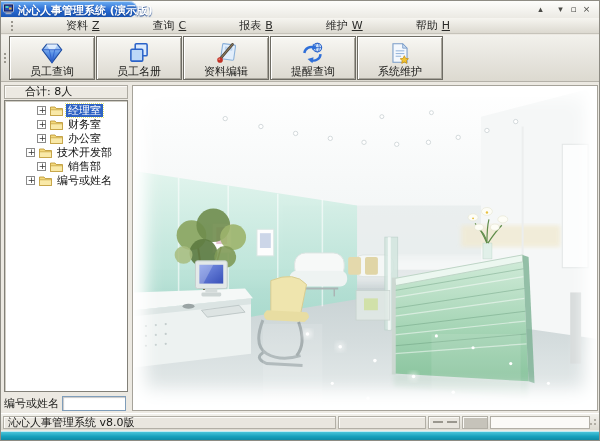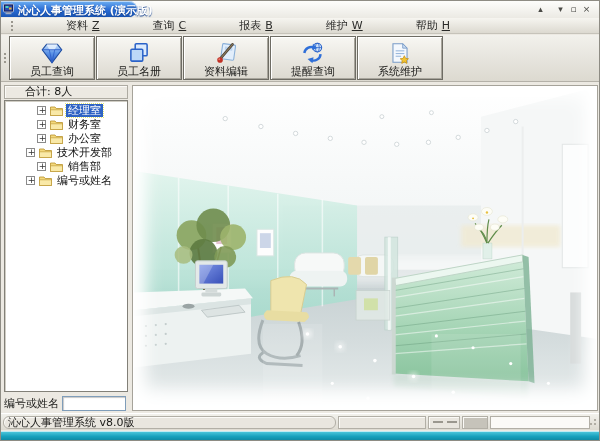--- a/index.html
+++ b/index.html
@@ -67,21 +67,21 @@
   .photo { position:absolute; inset:1px; overflow:hidden; }
   .photo svg { width:100%; height:100%; display:block; }
   .vignette { position:absolute; inset:0; pointer-events:none;
               box-shadow:inset 0 0 20px 10px #ffffff, inset 0 -14px 18px 4px rgba(255,255,255,.9); }
 
   
   .statusbar { position:absolute; left:0; top:412px; right:0; height:17px;
                background:linear-gradient(#f2f1ec,#ddDAD1); border-top:1px solid #ffffff; }
   .sb-panel { position:absolute; top:2px; height:13px; border:1px solid #b2afa6;
               box-shadow:inset 1px 1px 0 #fbfaf7; background:#e9e6df; }
-  .sb-text { font-size:11px; line-height:12px; color:#1a1a18; padding-left:4px; white-space:nowrap;border-radius:6px; }
+  .sb-text { font-size:11px; line-height:12px; color:#1a1a18; padding-left:4px; white-space:nowrap; }
   .sb-dash { position:absolute; top:5px; width:10px; height:2px; background:#9a978e; }
   .sb-grip { position:absolute; right:2px; top:4px; width:10px; height:10px;
              background:
                radial-gradient(circle at 8px 2px,#b0ada4 1px,transparent 1.2px),
                radial-gradient(circle at 8px 6px,#b0ada4 1px,transparent 1.2px),
                radial-gradient(circle at 4px 6px,#b0ada4 1px,transparent 1.2px); }
 
   
   .teal-strip { position:absolute; left:0; top:430px; right:0; height:11px;
                 background:linear-gradient(#49c4da,#17a0bc 45%,#0b7e98);

